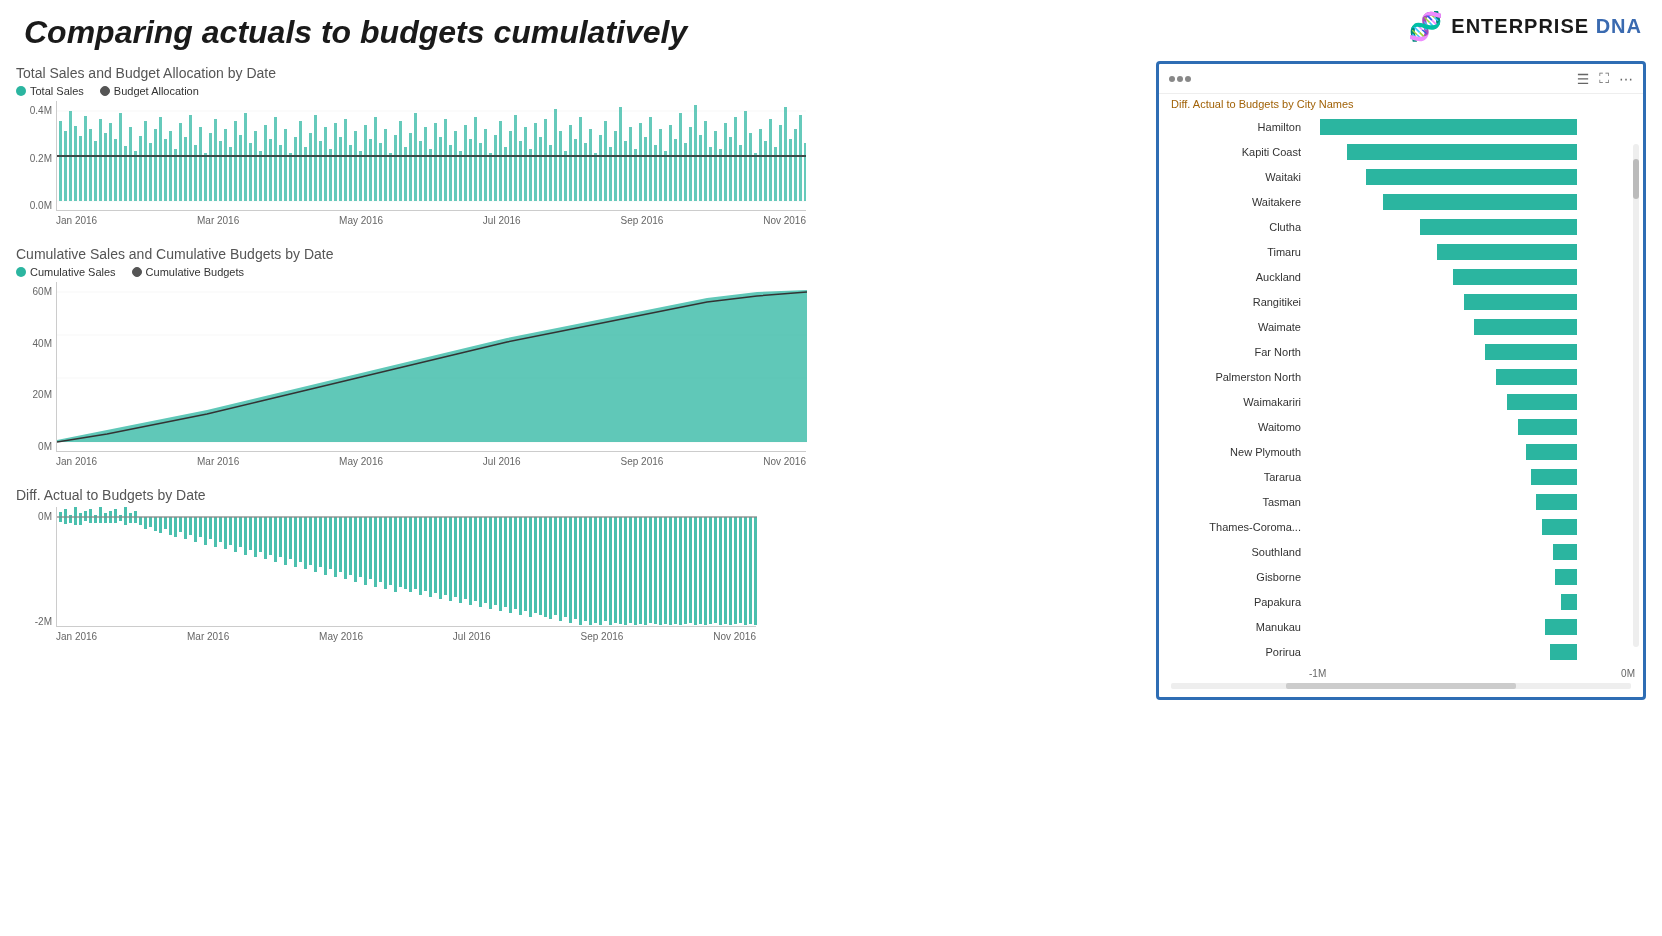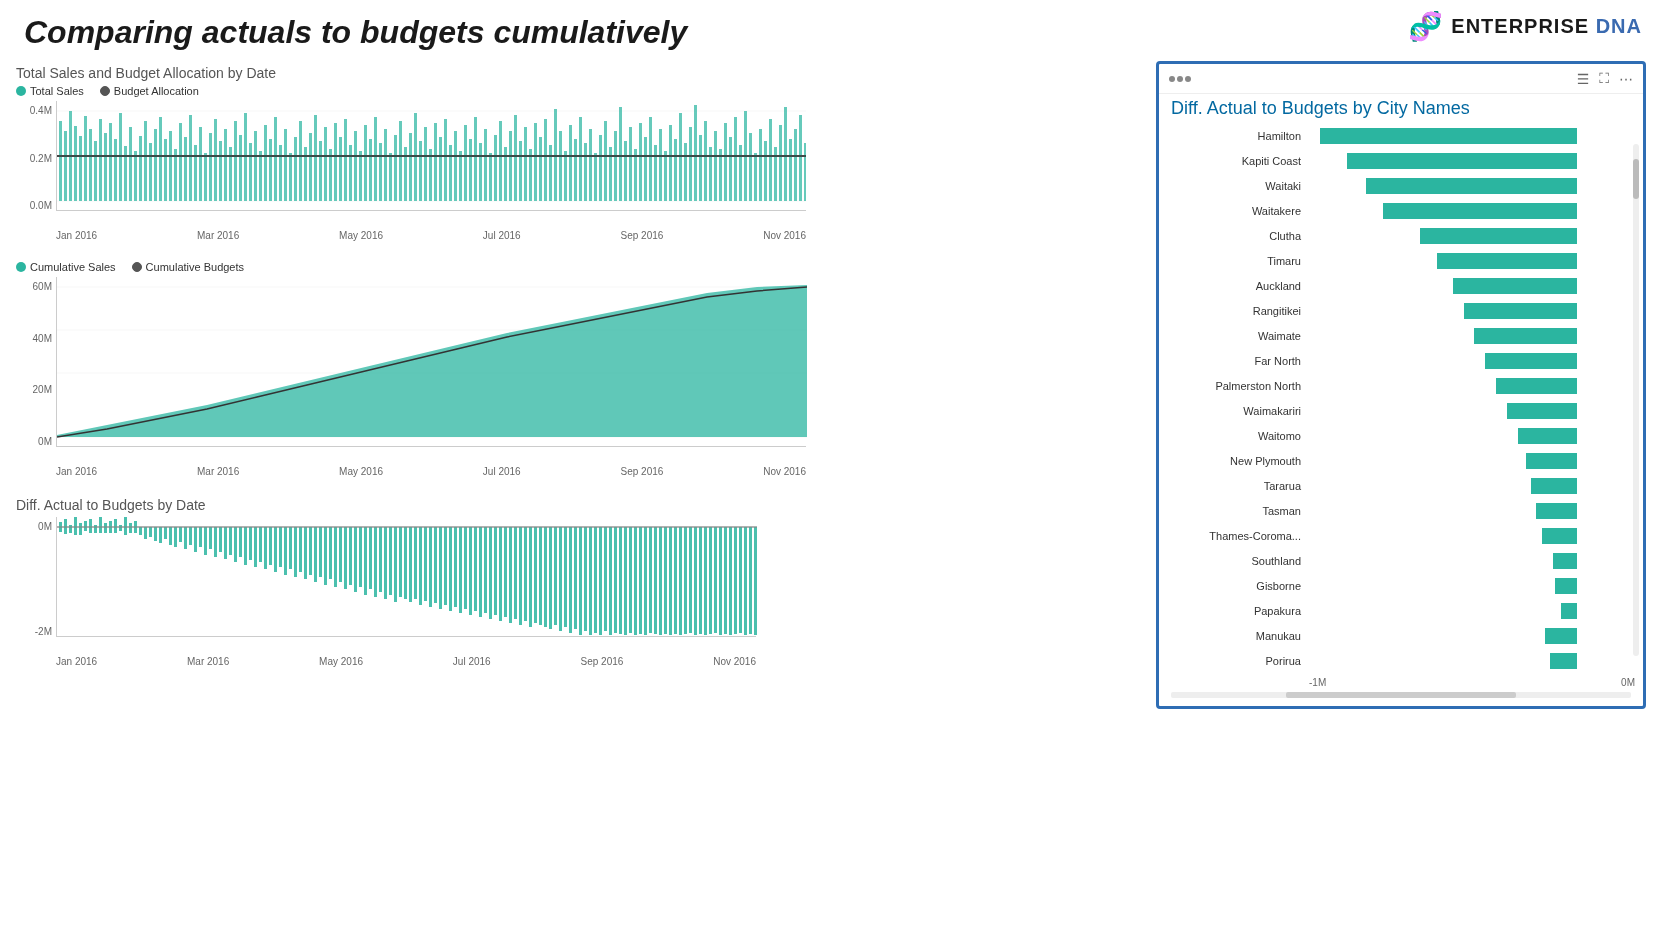--- a/index.html
+++ b/index.html
@@ -87,21 +87,21 @@
       position: relative;
       border-left: 1px solid #ccc;
       border-bottom: 1px solid #ccc;
       overflow: hidden;
     }
     .chart-x-labels {
       display: flex;
       justify-content: space-between;
       font-size: 10px;
       color: #666;
-      margin-top: 19px;
+      margin-top: 4px;
       padding-left: 0;
       width: 750px;
     }
     
     .cum-chart-area {
       width: 750px;
       height: 170px;
       position: relative;
       border-left: 1px solid #ccc;
       border-bottom: 1px solid #ccc;
@@ -150,22 +150,22 @@
       display: flex;
       gap: 10px;
       align-items: center;
     }
     .toolbar-icon {
       font-size: 14px;
       color: #666;
       cursor: pointer;
     }
     .panel-chart-title {
-      font-size: 18px;
-      color: #0369a1;
+      font-size: 11px;
+      color: #a16207;
       padding: 4px 12px 2px 12px;
       font-weight: 400;
     }
     .bar-row {
       display: flex;
       align-items: center;
       margin-bottom: 3px;
       height: 22px;
     }
     .bar-label {
@@ -400,20 +400,21 @@
               <span>May 2016</span>
               <span>Jul 2016</span>
               <span>Sep 2016</span>
               <span>Nov 2016</span>
             </div>
           </div>
         </div>
       </div>
 
       <div class="chart-section">
+        <div class="chart-title">Cumulative Sales and Cumulative Budgets by Date</div>
         <div class="chart-legend">
           <div class="legend-item">
             <div class="legend-dot" style="background:#2bb5a0;"></div>
             <span>Cumulative Sales</span>
           </div>
           <div class="legend-item">
             <div class="legend-dot" style="background:#555; border:1px solid #555;"></div>
             <span>Cumulative Budgets</span>
           </div>
         </div>

